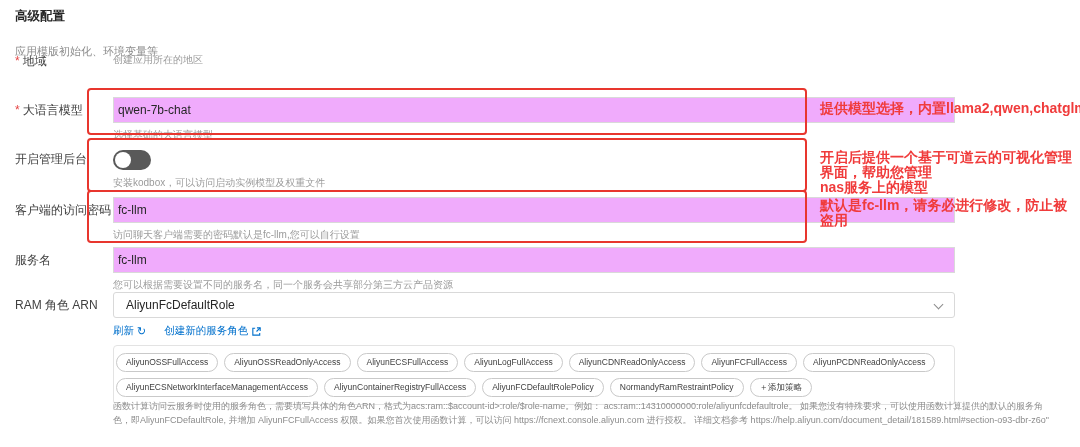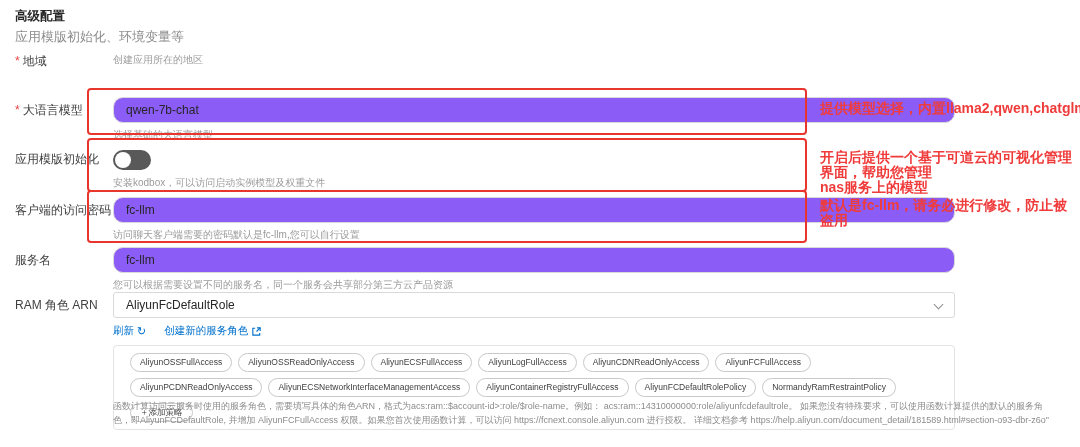--- a/index.html
+++ b/index.html
@@ -1,47 +1,47 @@
 <!DOCTYPE html>
 <html><head>
 <meta charset="utf-8">
 <style>
   html,body{margin:0;padding:0;background:#fff;}
   .page{position:relative;width:1080px;height:447px;background:#ffffff;overflow:hidden;
         font-family:"Liberation Sans","DejaVu Sans",sans-serif;color:#262626;}
   .abs{position:absolute;}
 
   .heading{left:15px;top:8px;font-size:12.5px;font-weight:bold;color:#262626;}
-  .subheading{left:15px;top:28px;font-size:13px;color:#8c8c8c;}
+  .subheading{left:15px;top:44px;font-size:11px;color:#8c8c8c;}
 
   .row{position:absolute;left:15px;width:1050px;}
   .flabel{position:absolute;left:0;top:0;width:96px;font-size:12px;color:#404040;line-height:26px;white-space:nowrap;}
   .req{color:#e54545;margin-right:3px;}
   .fcontrol{position:absolute;left:98px;top:0;width:842px;}
 
   .selectbox{position:relative;width:842px;height:26px;box-sizing:border-box;border:1px solid #d9d9d9;
              border-radius:3px;background:#fff;font-size:12px;color:#262626;line-height:24px;
              padding:0 28px 0 12px;cursor:pointer;}
   .chev{position:absolute;right:12px;top:8px;width:6px;height:6px;
         border-right:1.4px solid #8c8c8c;border-bottom:1.4px solid #8c8c8c;transform:rotate(45deg);}
-  .tinput{width:842px;height:26px;box-sizing:border-box;border:1px solid #d9d9d9;border-radius:10px;
-          background:#8b5cf6;font-size:12px;color:#262626;padding:0 12px;outline:none;
+  .tinput{width:842px;height:26px;box-sizing:border-box;border:1px solid #d9d9d9;border-radius:0;
+          background:#f0abfc;font-size:12px;color:#262626;padding:0 4px;outline:none;
           font-family:"Liberation Sans","DejaVu Sans",sans-serif;}
   .help{margin-top:5px;font-size:10px;color:#9b9b9b;line-height:13px;}
 
   .toggle{position:relative;width:38px;height:20px;border-radius:10px;background:#595959;cursor:pointer;}
   .knob{position:absolute;left:2px;top:2px;width:16px;height:16px;border-radius:50%;background:#fff;}
 
   .links{margin-top:6px;display:flex;align-items:flex-start;font-size:10.5px;color:#0070cc;}
   .link{display:flex;align-items:center;gap:3px;cursor:pointer;white-space:nowrap;}
   .ricon{font-size:11px;line-height:11px;}
   .gap{width:18px;}
 
   .chipbox{margin-top:7px;width:842px;box-sizing:border-box;border:1px solid #e3e3e3;border-radius:4px;
-           padding:7px 16px;display:flex;flex-wrap:wrap;gap:6px;background:#fff;}
+           padding:7px 2px;display:flex;flex-wrap:wrap;gap:6px;background:#fff;}
   .chip{display:inline-block;height:19px;line-height:17px;box-sizing:border-box;border:1px solid #c9c9c9;
         border-radius:10px;padding:0 9px;font-size:8.5px;color:#404040;background:#fff;white-space:nowrap;cursor:pointer;}
 
   .desc{position:absolute;left:113px;top:399px;width:938px;font-size:9px;line-height:14px;color:#8c8c8c;}
 
   .rbox{position:absolute;border:2px solid #e8362e;border-radius:4px;pointer-events:none;background:transparent;}
   .rbox1{left:87px;top:88px;width:716px;height:43px;}
   .rbox2{left:87px;top:138px;width:716px;height:50px;}
   .rbox3{left:87px;top:190px;width:716px;height:49px;}
 
@@ -69,21 +69,21 @@
 
   <div class="row" style="top:97px;">
     <div class="flabel"><span class="req">*</span><span>大语言模型</span></div>
     <div class="fcontrol">
       <input class="tinput" type="text" value="qwen-7b-chat" style="">
       <div class="help">选择基础的大语言模型</div>
     </div>
   </div>
 
   <div class="row" style="top:148px;">
-    <div class="flabel" style="line-height:22px;">应用模版初始化</div>
+    <div class="flabel" style="line-height:22px;">开启管理后台</div>
     <div class="fcontrol" style="top:2px;">
       <div class="toggle">
         <div class="knob"></div>
       </div>
       <div class="help" style="margin-top:6px;">安装kodbox，可以访问启动实例模型及权重文件</div>
     </div>
   </div>
 
   <div class="row" style="top:197px;">
     <div class="flabel">客户端的访问密码</div>

